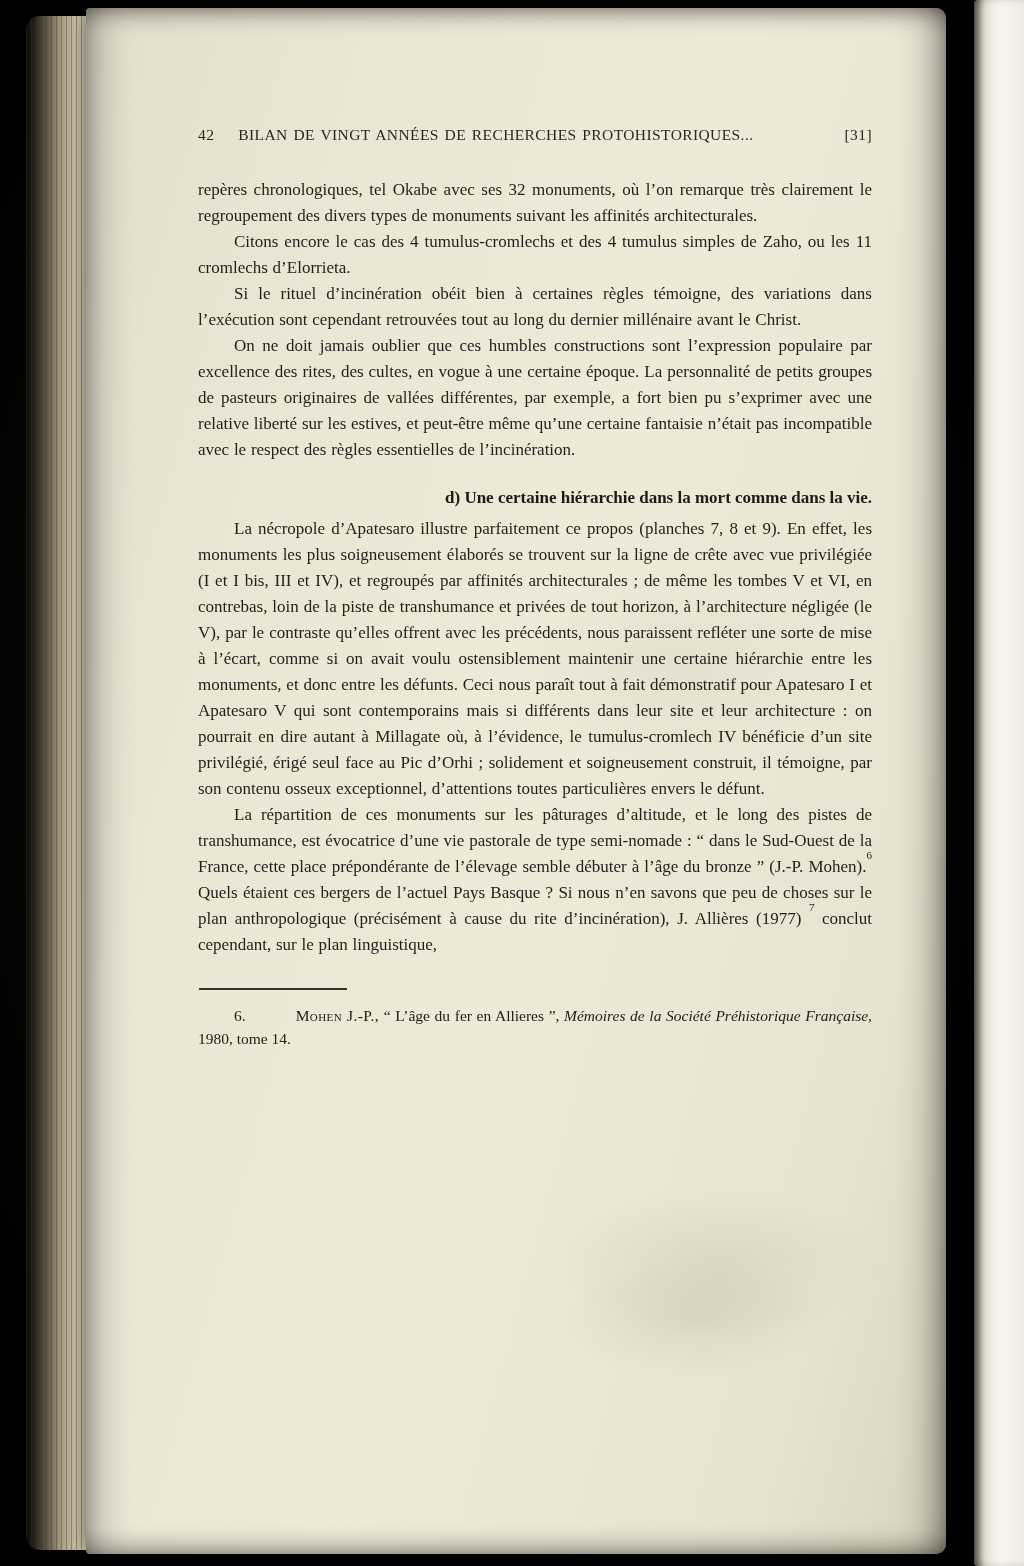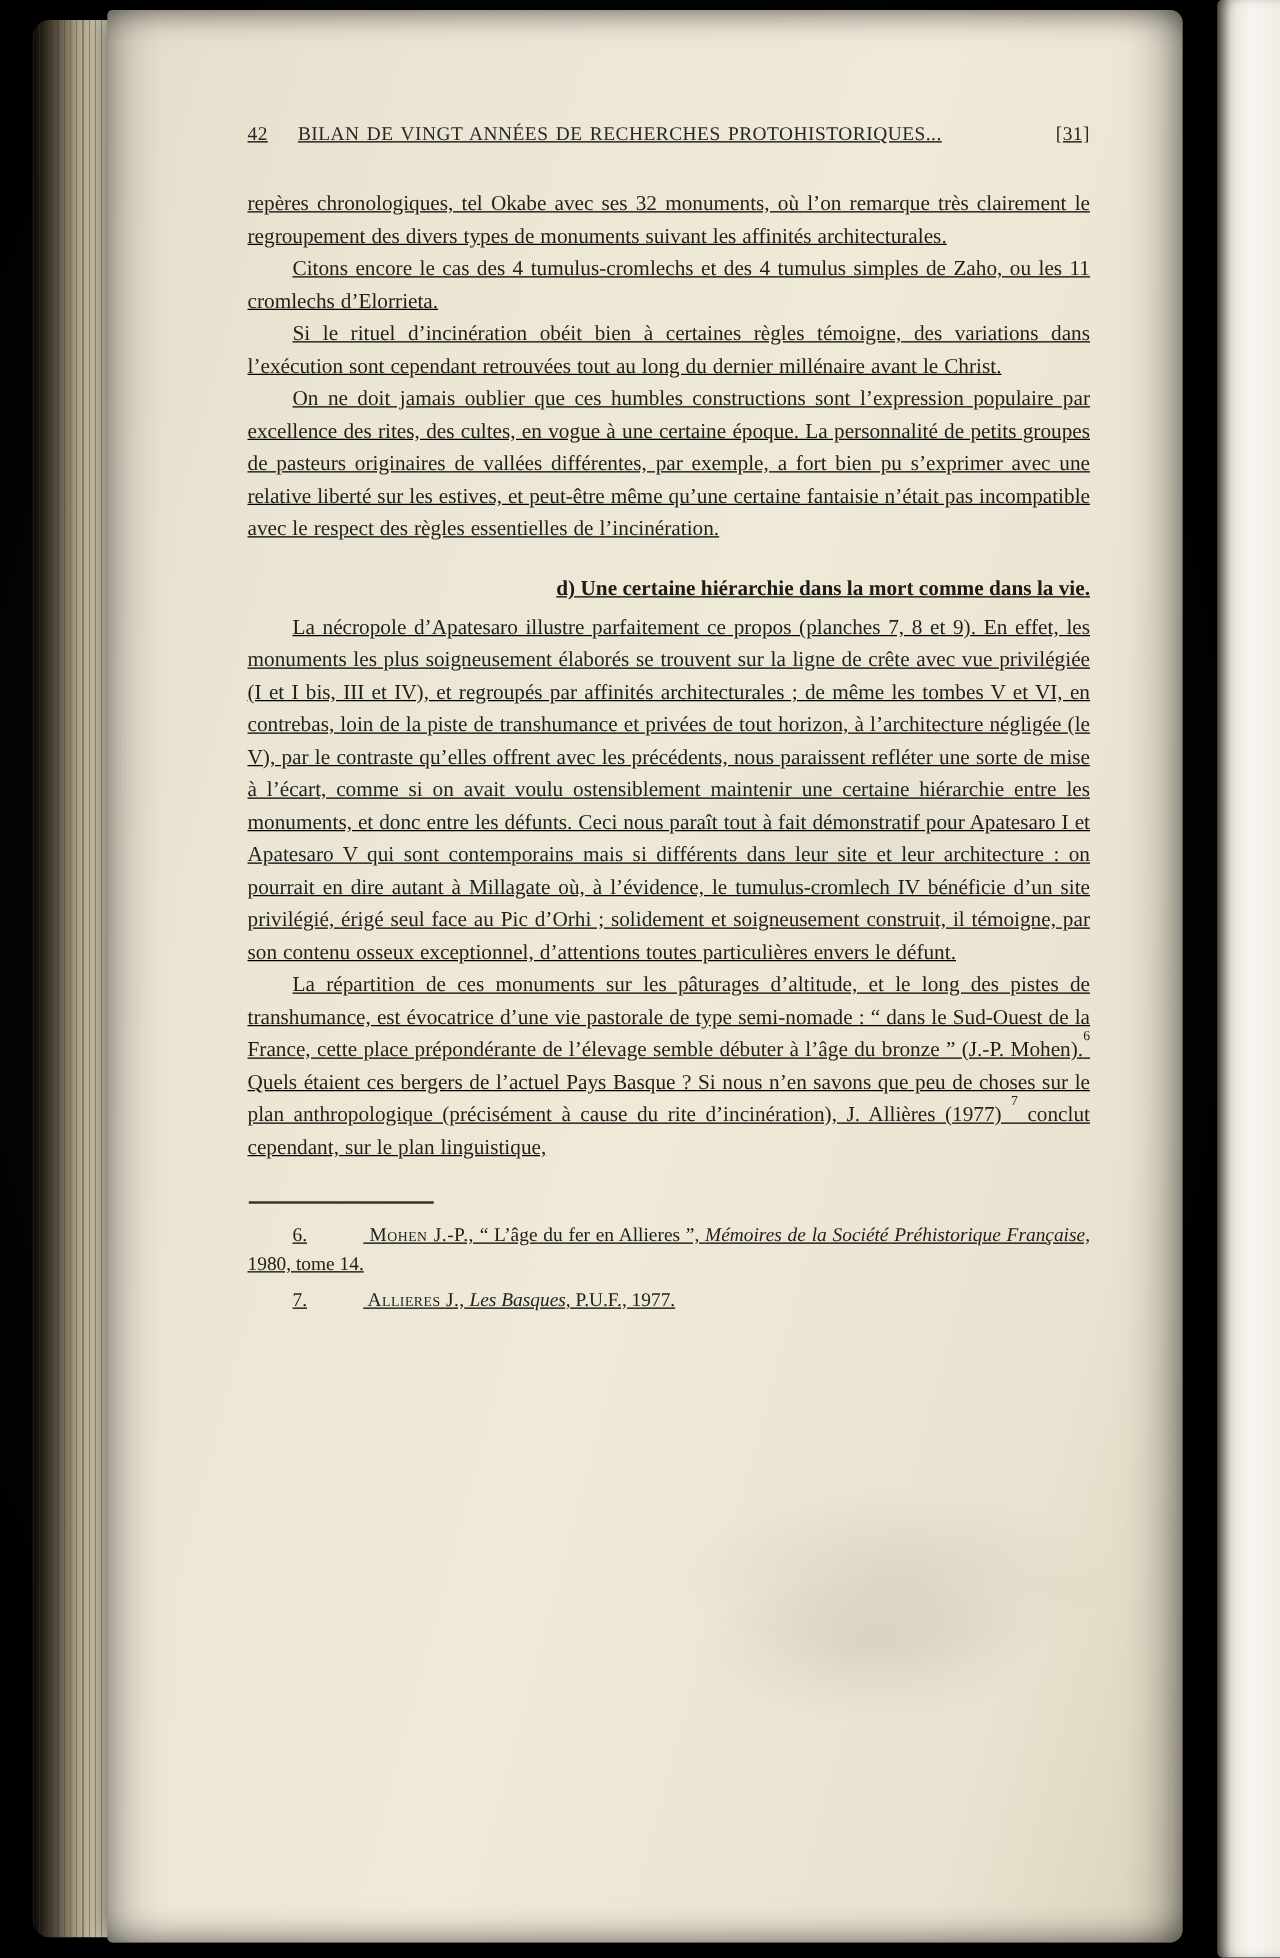--- a/index.html
+++ b/index.html
@@ -51,22 +51,21 @@
       inset 0 -18px 28px -18px rgba(0,0,0,0.5),
       inset -30px 0 40px -24px rgba(0,0,0,0.5),
       inset 34px 0 40px -28px rgba(0,0,0,0.38),
       0 0 22px rgba(0,0,0,0.65);
   }
   .page-inner {
     position: relative;
     box-sizing: border-box;
     width: 100%;
     height: 100%;
-    padding: 91px 74px 0 112px;
-    text-decoration: underline;
+    padding: 118px 74px 0 112px;
   }
   
   .smudge {
     position: absolute;
     pointer-events: none;
     background: radial-gradient(ellipse at center,
       rgba(110,122,92,0.12) 0%, rgba(110,122,92,0) 70%);
   }
   .smudge.s1 { right: 60px; top: 1180px; width: 340px; height: 150px; }
   .smudge.s2 { right: 110px; top: 1250px; width: 280px; height: 120px; }
@@ -175,20 +174,19 @@
       <p class="body-par indent">La nécropole d’Apatesaro illustre parfaitement ce propos (planches 7, 8 et 9). En effet, les monuments les plus soigneusement élaborés se trouvent sur la ligne de crête avec vue privilégiée (I et I bis, III et IV), et regroupés par affinités architecturales ; de même les tombes V et VI, en contrebas, loin de la piste de transhumance et privées de tout horizon, à l’architecture négligée (le V), par le contraste qu’elles offrent avec les précédents, nous paraissent refléter une sorte de mise à l’écart, comme si on avait voulu ostensiblement maintenir une certaine hiérarchie entre les monuments, et donc entre les défunts. Ceci nous paraît tout à fait démonstratif pour Apatesaro I et Apatesaro V qui sont contemporains mais si différents dans leur site et leur architecture : on pourrait en dire autant à Millagate où, à l’évidence, le tumulus-cromlech IV bénéficie d’un site privilégié, érigé seul face au Pic d’Orhi ; solidement et soigneusement construit, il témoigne, par son contenu osseux exceptionnel, d’attentions toutes particulières envers le défunt.</p>
 
       <p class="body-par indent">
         <span>La répartition de ces monuments sur les pâturages d’altitude, et le long des pistes de transhumance, est évocatrice d’une vie pastorale de type semi-nomade : “ dans le Sud-Ouest de la France, cette place prépondérante de l’élevage semble débuter à l’âge du bronze ” (J.-P. Mohen).</span><sup class="fn-ref">6</sup><span> Quels étaient ces bergers de l’actuel Pays Basque ? Si nous n’en savons que peu de choses sur le plan anthropologique (précisément à cause du rite d’incinération), J. Allières (1977) </span><sup class="fn-ref">7</sup><span> conclut cependant, sur le plan linguistique,</span>
       </p>
 
       <div class="footnote-rule"></div>
 
       <p class="footnote"><span>6.</span><span class="sc"> Mohen J.-P.,</span><span> “ L’âge du fer en Allieres ”, </span><em class="cite">Mémoires de la Société Préhistorique Française,</em><span> 1980, tome 14.</span></p>
 
-      <p class="footnote"><span>7.</span><span class="sc"> Allieres J.,</span><em class="cite"> Les Basques,</em><span> P.U.F., 1977.</span></p>
 
     </div>
   </div>
 
   <div class="facing-page"></div>
 
 </div>
 
 </body></html>

